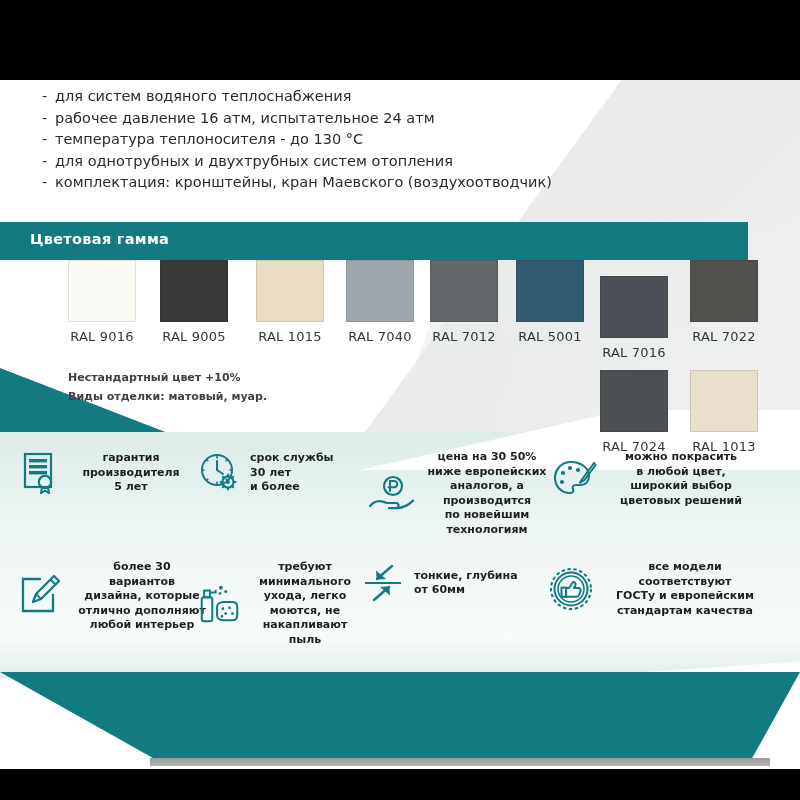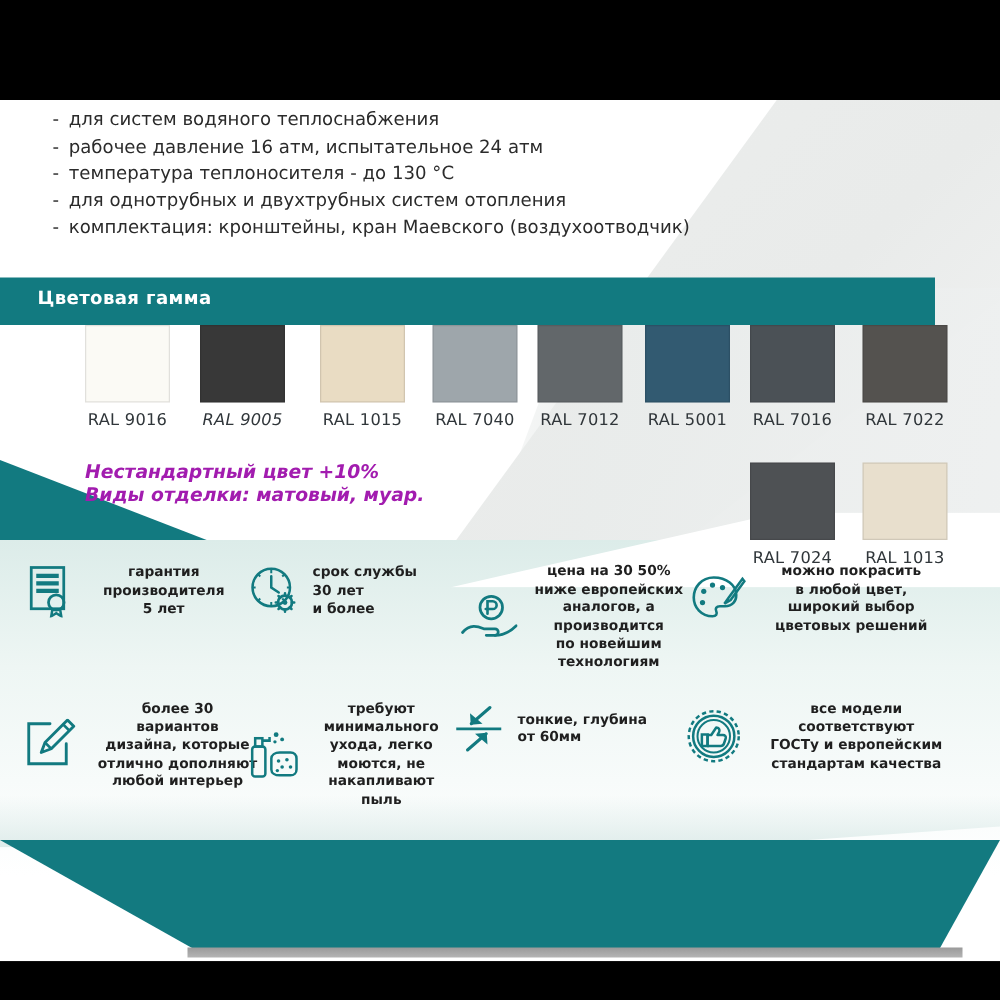--- a/index.html
+++ b/index.html
@@ -83,21 +83,21 @@
   .swatches{position:absolute;left:0;top:180px;width:800px;height:90px;z-index:6;}
   .sw{position:absolute;top:0;width:68px;}
   .sw .chip{width:68px;height:62px;border:1px solid rgba(0,0,0,.10);box-sizing:border-box;}
   .sw .cap{
     margin-top:7px;text-align:center;font-size:13px;color:#30363a;white-space:nowrap;
     font-family:"DejaVu Sans","Liberation Sans",sans-serif;letter-spacing:.2px;
   }
   .swatches-2{position:absolute;left:0;top:290px;width:800px;height:90px;z-index:6;}
 
   
-  .note{position:absolute;left:68px;top:288px;z-index:8;color:#a21caf;font-size:15px;line-height:19px;white-space:nowrap;font-style:italic;}
+  .note{position:absolute;left:68px;top:288px;z-index:8;color:#404040;font-size:11px;line-height:19px;white-space:nowrap;}
   .note .b{font-weight:bold;}
 
   
   .features{position:absolute;left:0;top:370px;width:800px;z-index:9;}
   .frow{position:relative;width:800px;}
   .feat{position:absolute;display:flex;align-items:center;}
   .feat .ico{flex:0 0 auto;width:46px;height:46px;display:flex;align-items:center;justify-content:center;}
   .feat .txt{
     margin-left:8px;color:#1f1f1f;font-size:11px;line-height:14.5px;font-weight:bold;
     font-family:"DejaVu Sans","Liberation Sans",sans-serif;
@@ -144,41 +144,41 @@
 
     <div class="teal-bar">
       <span class="tb-label">Цветовая гамма</span>
     </div>
 
     <div class="swatches" id="sw-row1">
         <div class="sw" style="left: 68px;">
           <div class="chip" style="background: rgb(251, 250, 245);"></div>
           <div class="cap">RAL 9016</div>
         </div>
-        <div class="sw" style="left: 160px; font-style: italic;">
+        <div class="sw" style="left: 160px;">
           <div class="chip" style="background: rgb(56, 56, 56);"></div>
           <div class="cap">RAL 9005</div>
         </div>
         <div class="sw" style="left: 256px;">
           <div class="chip" style="background: rgb(233, 220, 195);"></div>
           <div class="cap">RAL 1015</div>
         </div>
         <div class="sw" style="left: 346px;">
           <div class="chip" style="background: rgb(158, 166, 171);"></div>
           <div class="cap">RAL 7040</div>
         </div>
         <div class="sw" style="left: 430px;">
           <div class="chip" style="background: rgb(98, 103, 106);"></div>
           <div class="cap">RAL 7012</div>
         </div>
         <div class="sw" style="left: 516px;">
           <div class="chip" style="background: rgb(50, 90, 113);"></div>
           <div class="cap">RAL 5001</div>
         </div>
-        <div class="sw" style="left: 600px;">
+        <div class="sw" style="left: 600px; margin-top: 16px;">
           <div class="chip" style="background: rgb(75, 81, 86);"></div>
           <div class="cap">RAL 7016</div>
         </div>
         <div class="sw" style="left: 690px;">
           <div class="chip" style="background: rgb(84, 82, 79);"></div>
           <div class="cap">RAL 7022</div>
         </div>
       </div>
 
     <div class="tri-left"></div>

